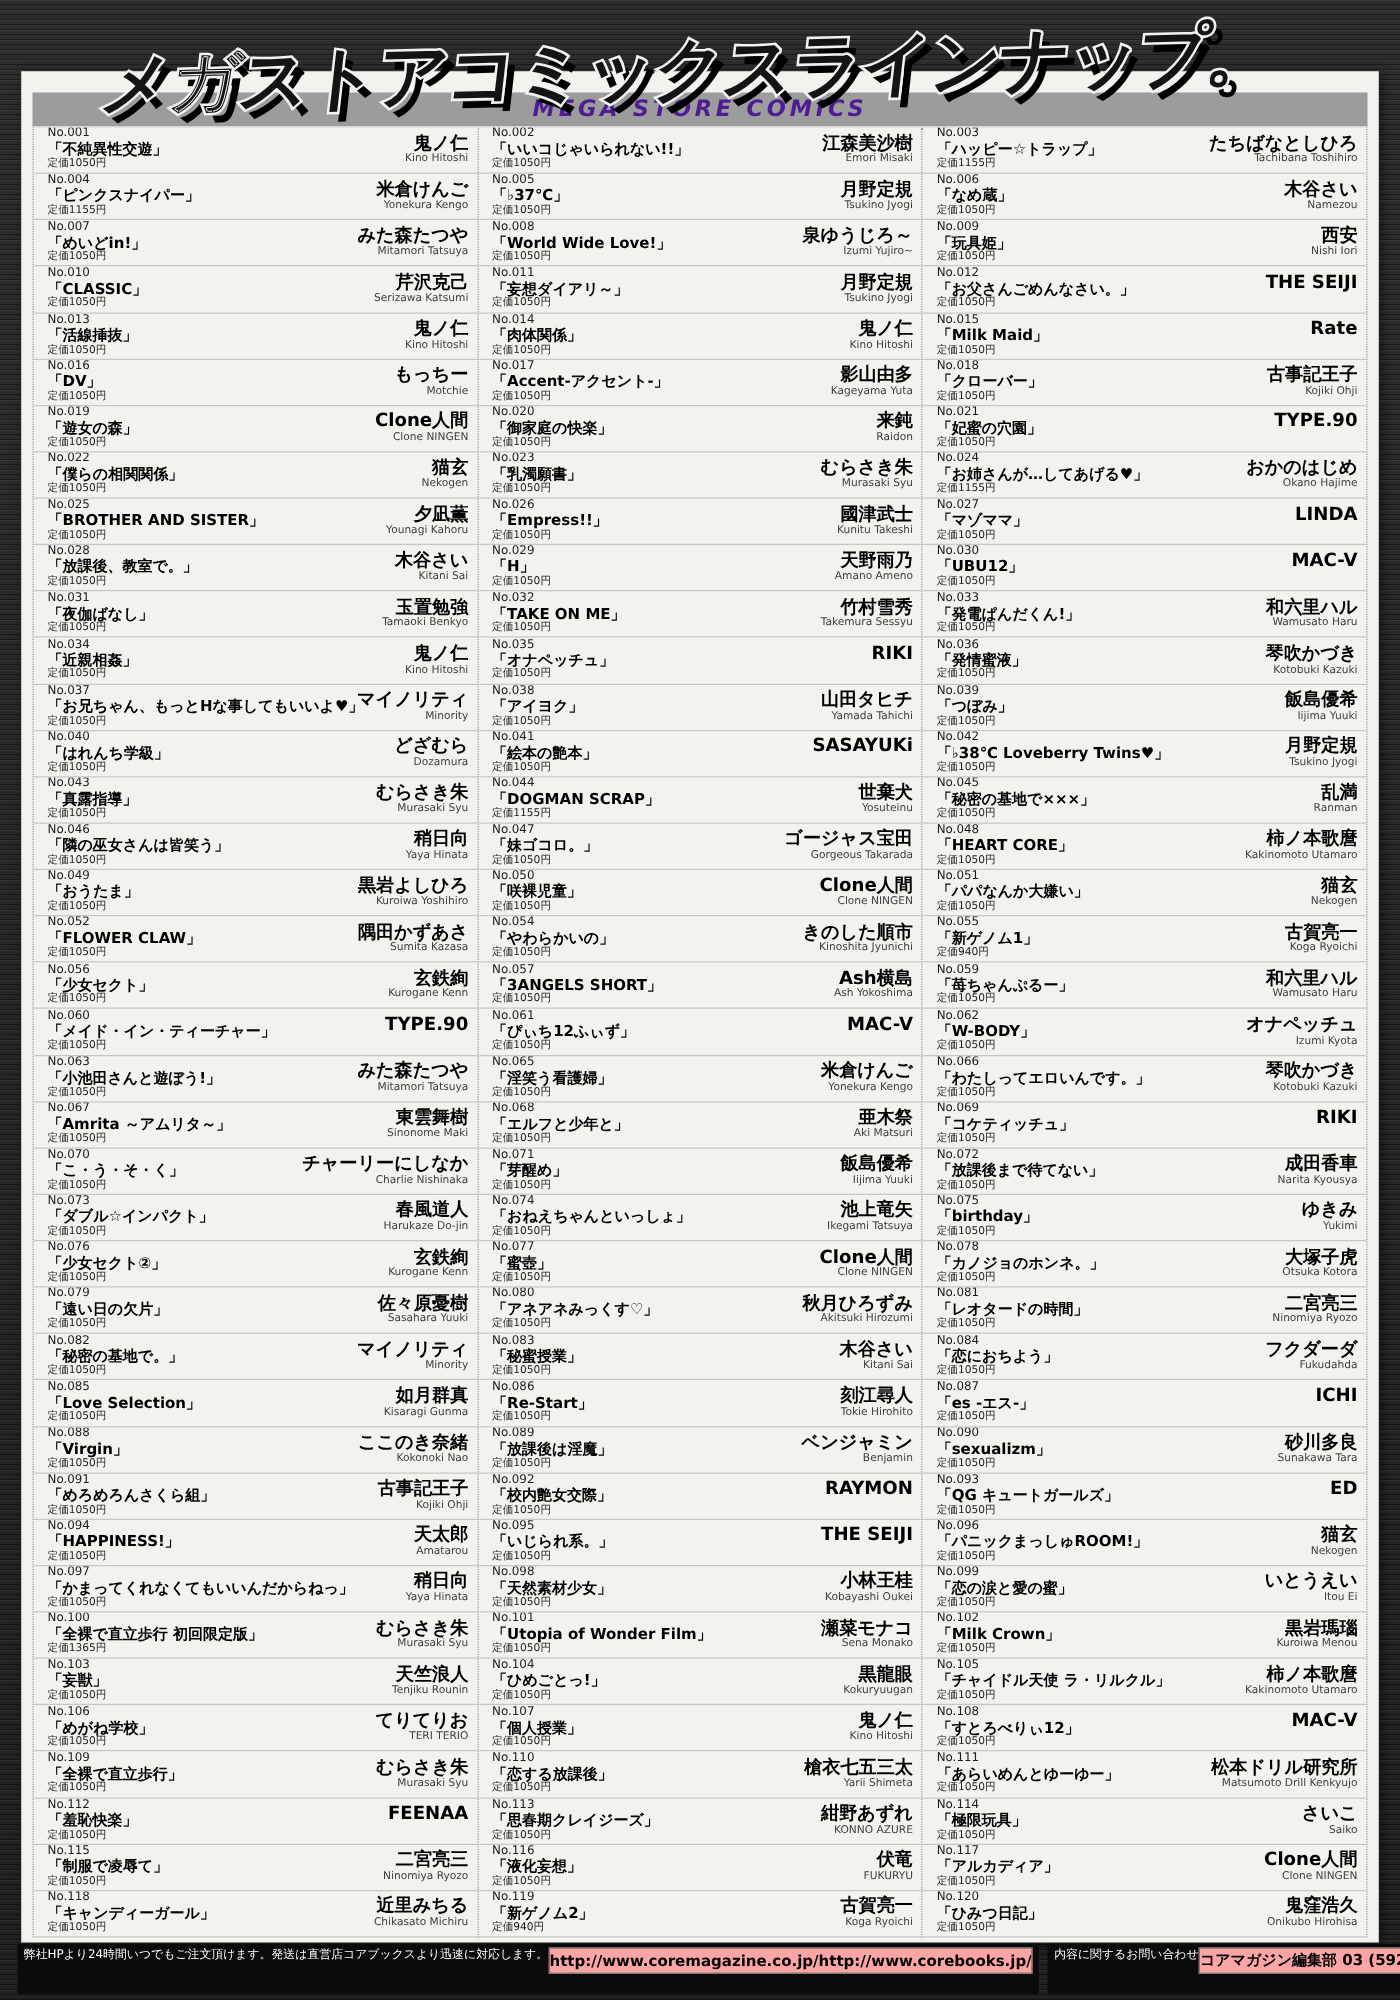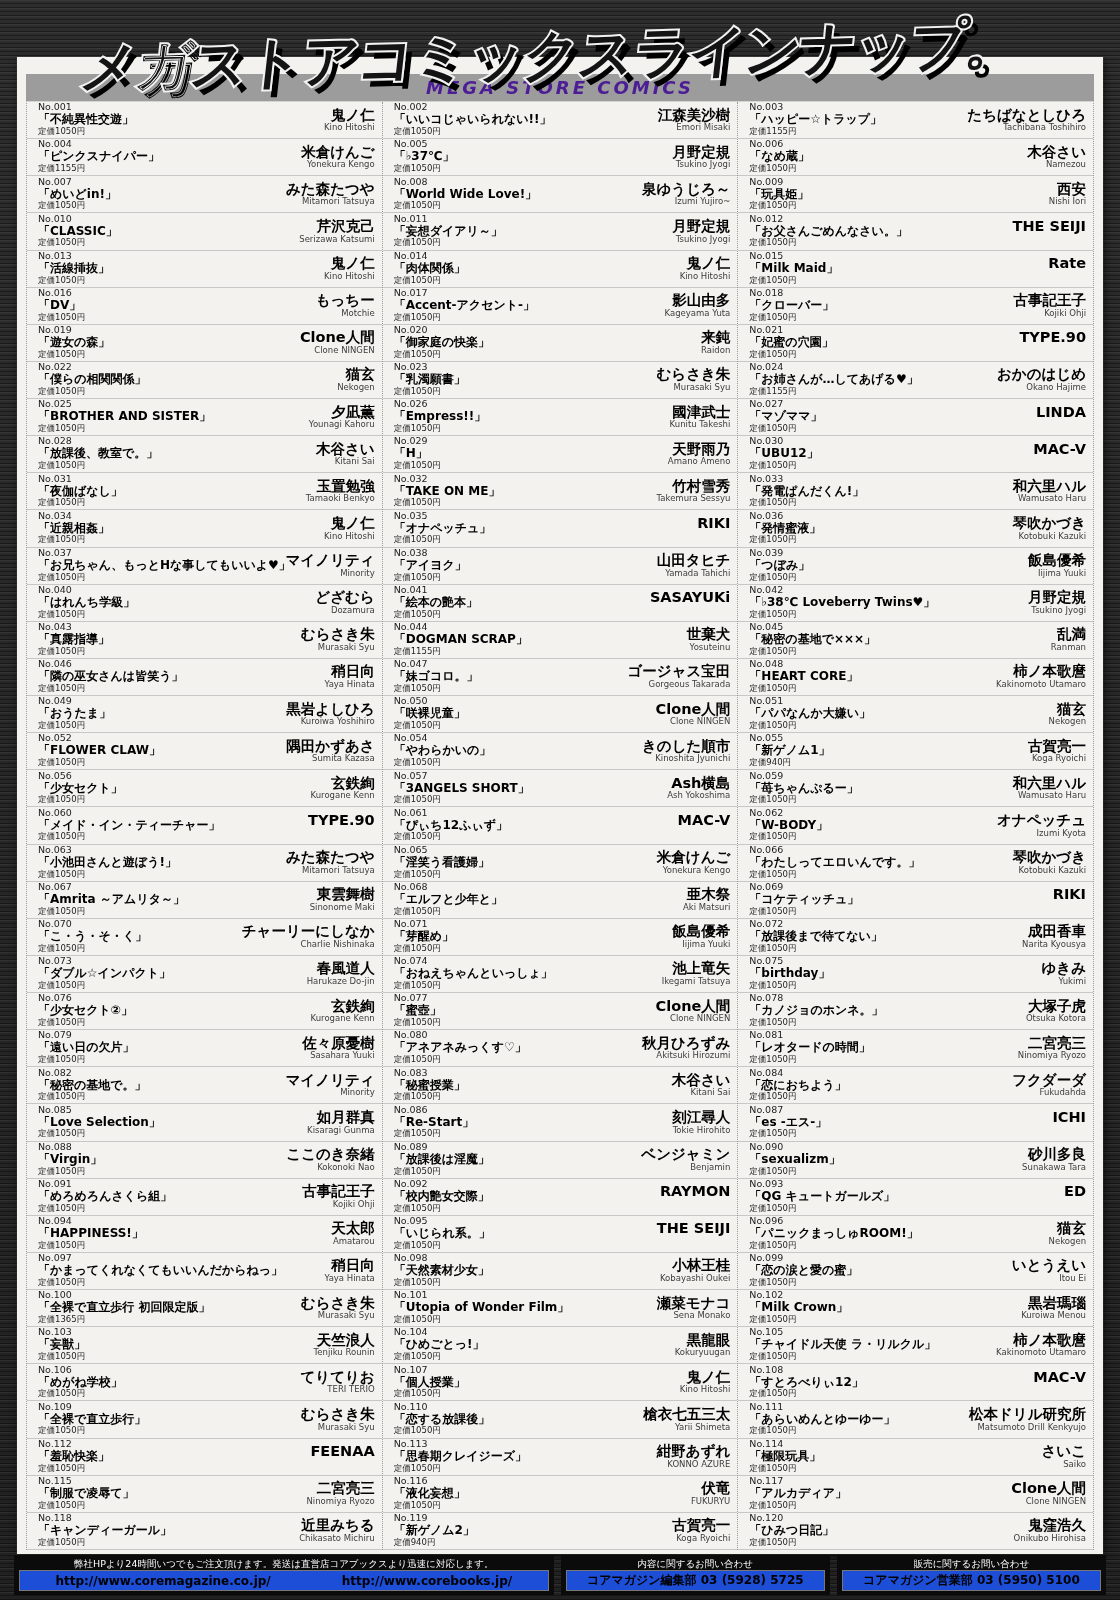--- a/index.html
+++ b/index.html
@@ -49,30 +49,30 @@
   .price{font-size:8.5px;color:#1c1c1c;line-height:1.15;}
   .eright{text-align:right;margin-left:3px;flex-shrink:0;display:flex;flex-direction:column;justify-content:center;}
   .author{font-size:14.5px;font-weight:bold;color:#000;line-height:1.15;white-space:nowrap;}
   .romaji{font-size:8.5px;color:#3d3d3d;line-height:1.1;white-space:nowrap;min-height:9px;}
   .footer{
     position:absolute;left:14px;right:14px;bottom:5px;height:40px;
     display:flex;gap:7px;z-index:4;
   }
   .fblock{
     background:#0b0b0b;
-    display:flex;flex-direction:column;justify-content:space-between;
+    display:flex;flex-direction:row;justify-content:space-between;
     padding:3px 5px 4px 5px;
   }
   .fb1{flex:2.35;}
   .fb2{flex:1.0;}
   .fb3{flex:1.15;}
   .fb4{flex:1.15;}
   .fb-label{color:#fff;font-size:9.5px;text-align:center;white-space:nowrap;overflow:hidden;line-height:1.2;}
   .fb-box{
-    background:#1d4ed8;border:1px solid #777;color:#000;
+    background:#fca5a5;border:1px solid #777;color:#000;
     font-weight:bold;font-size:12px;height:19px;
     display:flex;align-items:center;justify-content:space-around;
     white-space:nowrap;overflow:hidden;
   }
 </style>
 </head>
 <body>
 
 <svg class="logo-svg" width="1120" height="118" viewBox="0 0 1120 118">
   <g transform="rotate(-1.5 560 58) translate(560 0) skewX(-8) translate(-560 0)">

